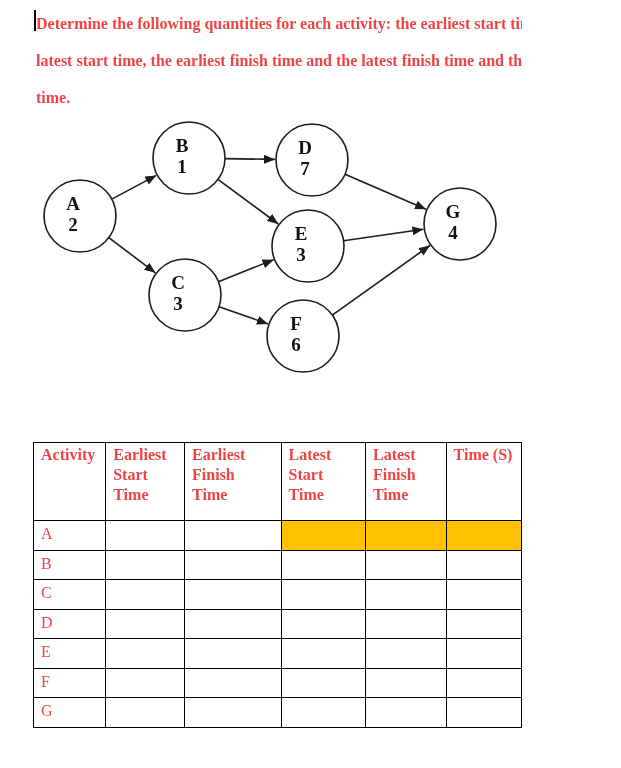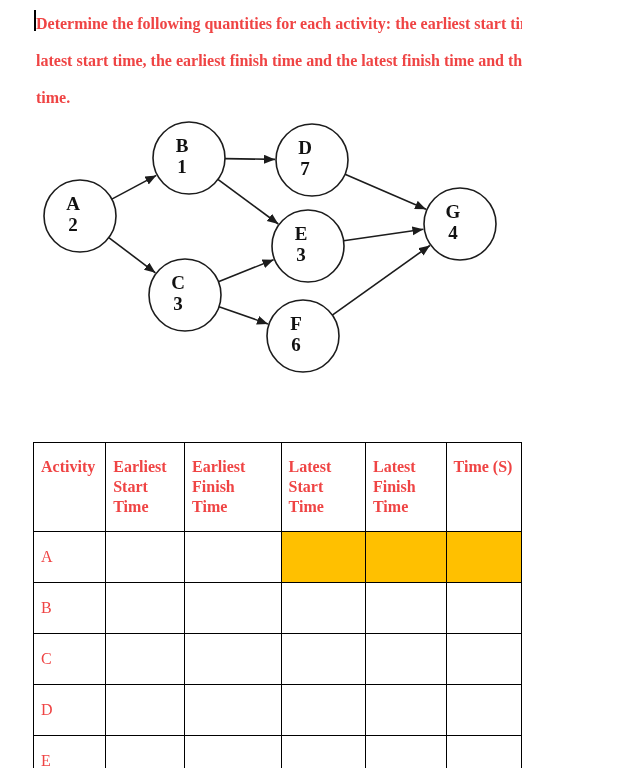--- a/index.html
+++ b/index.html
@@ -56,21 +56,21 @@
     left: 33px;
     top: 442px;
     border-collapse: collapse;
     table-layout: fixed;
     font-size: 16px;
   }
   .activity-table th, .activity-table td {
     border: 1px solid #000000;
     vertical-align: top;
     text-align: left;
-    padding: 14px 7px;
+    padding: 2px 7px;
     overflow: hidden;
   }
   .activity-table th {
     font-weight: bold;
     line-height: 20px;
     white-space: pre-line;
   }
   .activity-table td {
     font-weight: normal;
     line-height: 22px;

